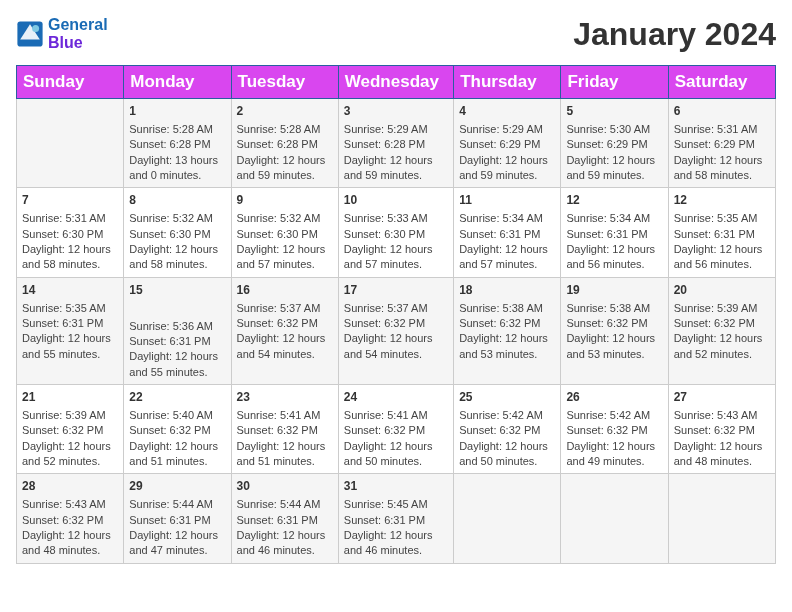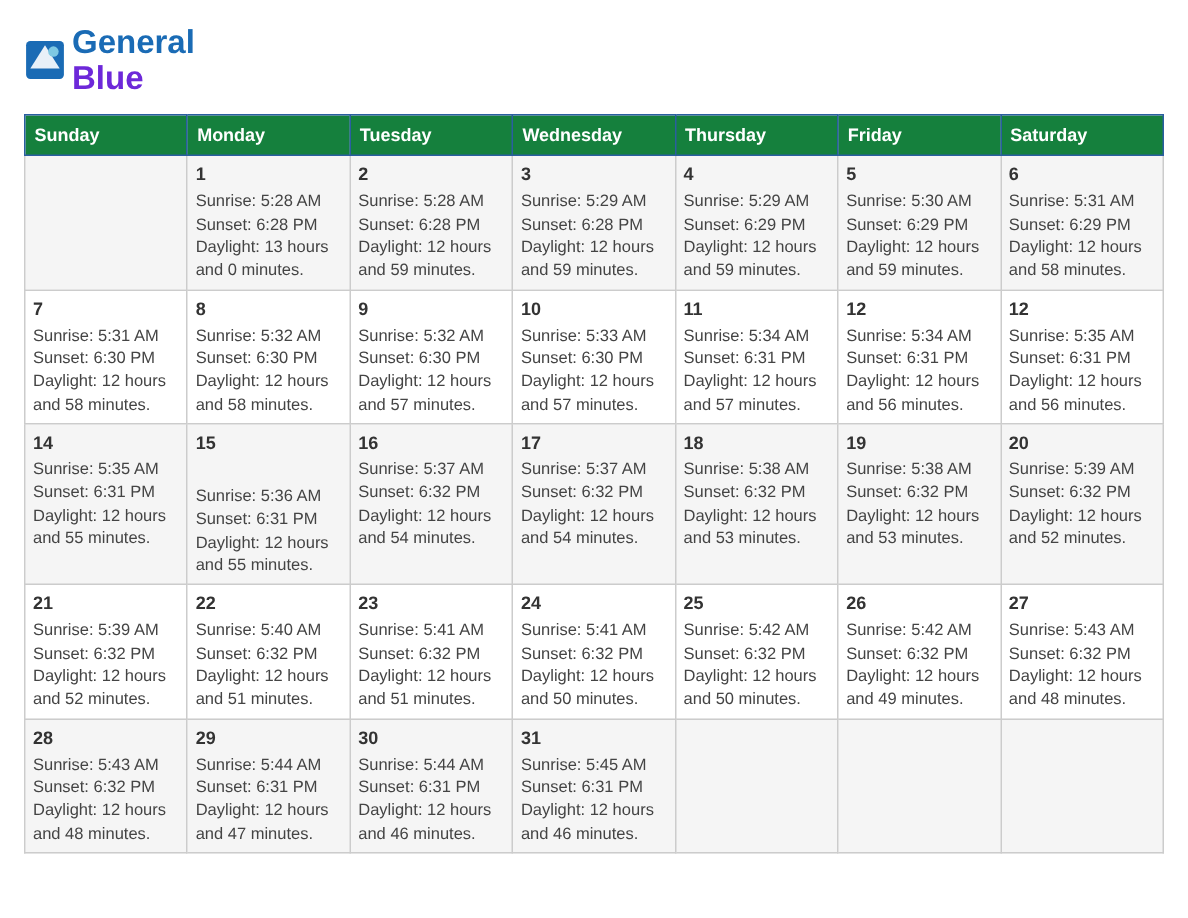--- a/index.html
+++ b/index.html
@@ -15,21 +15,21 @@
       justify-content: space-between;
       align-items: flex-start;
       margin-bottom: 12px;
     }
     .logo {
       display: flex;
       align-items: center;
       gap: 4px;
     }
     .logo-text {
-      font-size: 22px;
+      font-size: 16px;
       font-weight: bold;
       color: #333;
       line-height: 1.1;
     }
     .logo-text span {
       color: #1a6bb5;
     }
     .logo-icon {
       width: 28px;
       height: 28px;
@@ -46,25 +46,25 @@
       font-size: 16px;
       color: #555;
       font-weight: normal;
     }
     table {
       width: 100%;
       border-collapse: collapse;
       font-size: 11px;
     }
     thead tr th {
-      background-color: #15803d;
+      background-color: #d946ef;
       color: #fff;
       text-align: left;
       padding: 6px 6px;
-      font-size: 12px;
+      font-size: 17px;
       font-weight: bold;
       border: 1px solid #2a5ea0;
     }
     tbody tr td {
       border: 1px solid #ccc;
       vertical-align: top;
       padding: 4px 5px;
       min-height: 70px;
       color: #333;
       line-height: 1.4;
@@ -99,20 +99,21 @@
       <circle cx="28" cy="12" r="5" fill="#7ec8e3"></circle>
     </svg>
     <div>
       <div class="logo-text">
         <span>General</span><br>
         <span style="color:#6d28d9;">Blue</span>
       </div>
     </div>
   </div>
   <div class="title-block">
+    <h1>January 2024</h1>
   </div>
 </div>
 
 <table>
   <thead>
     <tr>
     <th>Sunday</th>
         <th>Monday</th>
         <th>Tuesday</th>
         <th>Wednesday</th>

